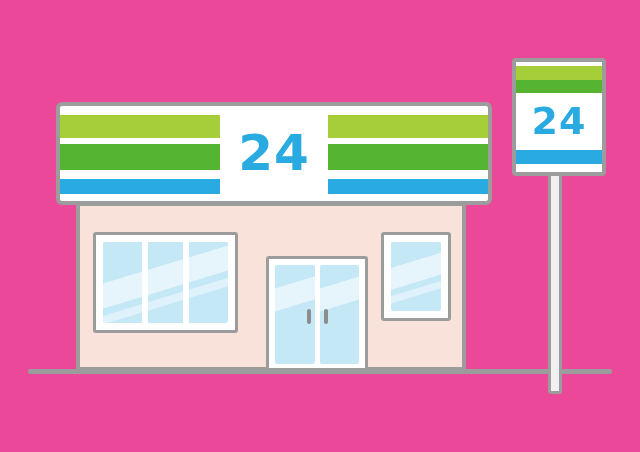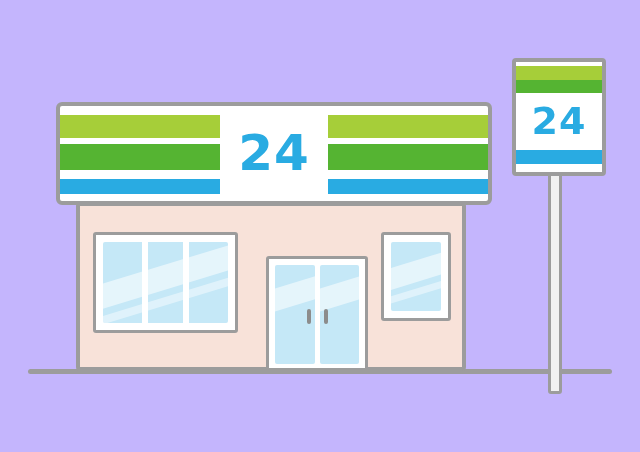--- a/index.html
+++ b/index.html
@@ -3,21 +3,21 @@
 <meta charset="utf-8">
 <style>
   * { margin: 0; padding: 0; box-sizing: border-box; }
   html, body { background: #ffffff; }
   body { font-family: "DejaVu Sans", sans-serif; }
 
   .scene {
     position: relative;
     width: 640px;
     height: 452px;
-    background: #c4b5fd;
+    background: #ec4899;
     overflow: hidden;
   }
 
   
   .ground {
     position: absolute;
     left: 28px; top: 369px;
     width: 584px; height: 5px;
     background: var(--ground-gray, #9c9c9c);
     border-radius: 3px;

